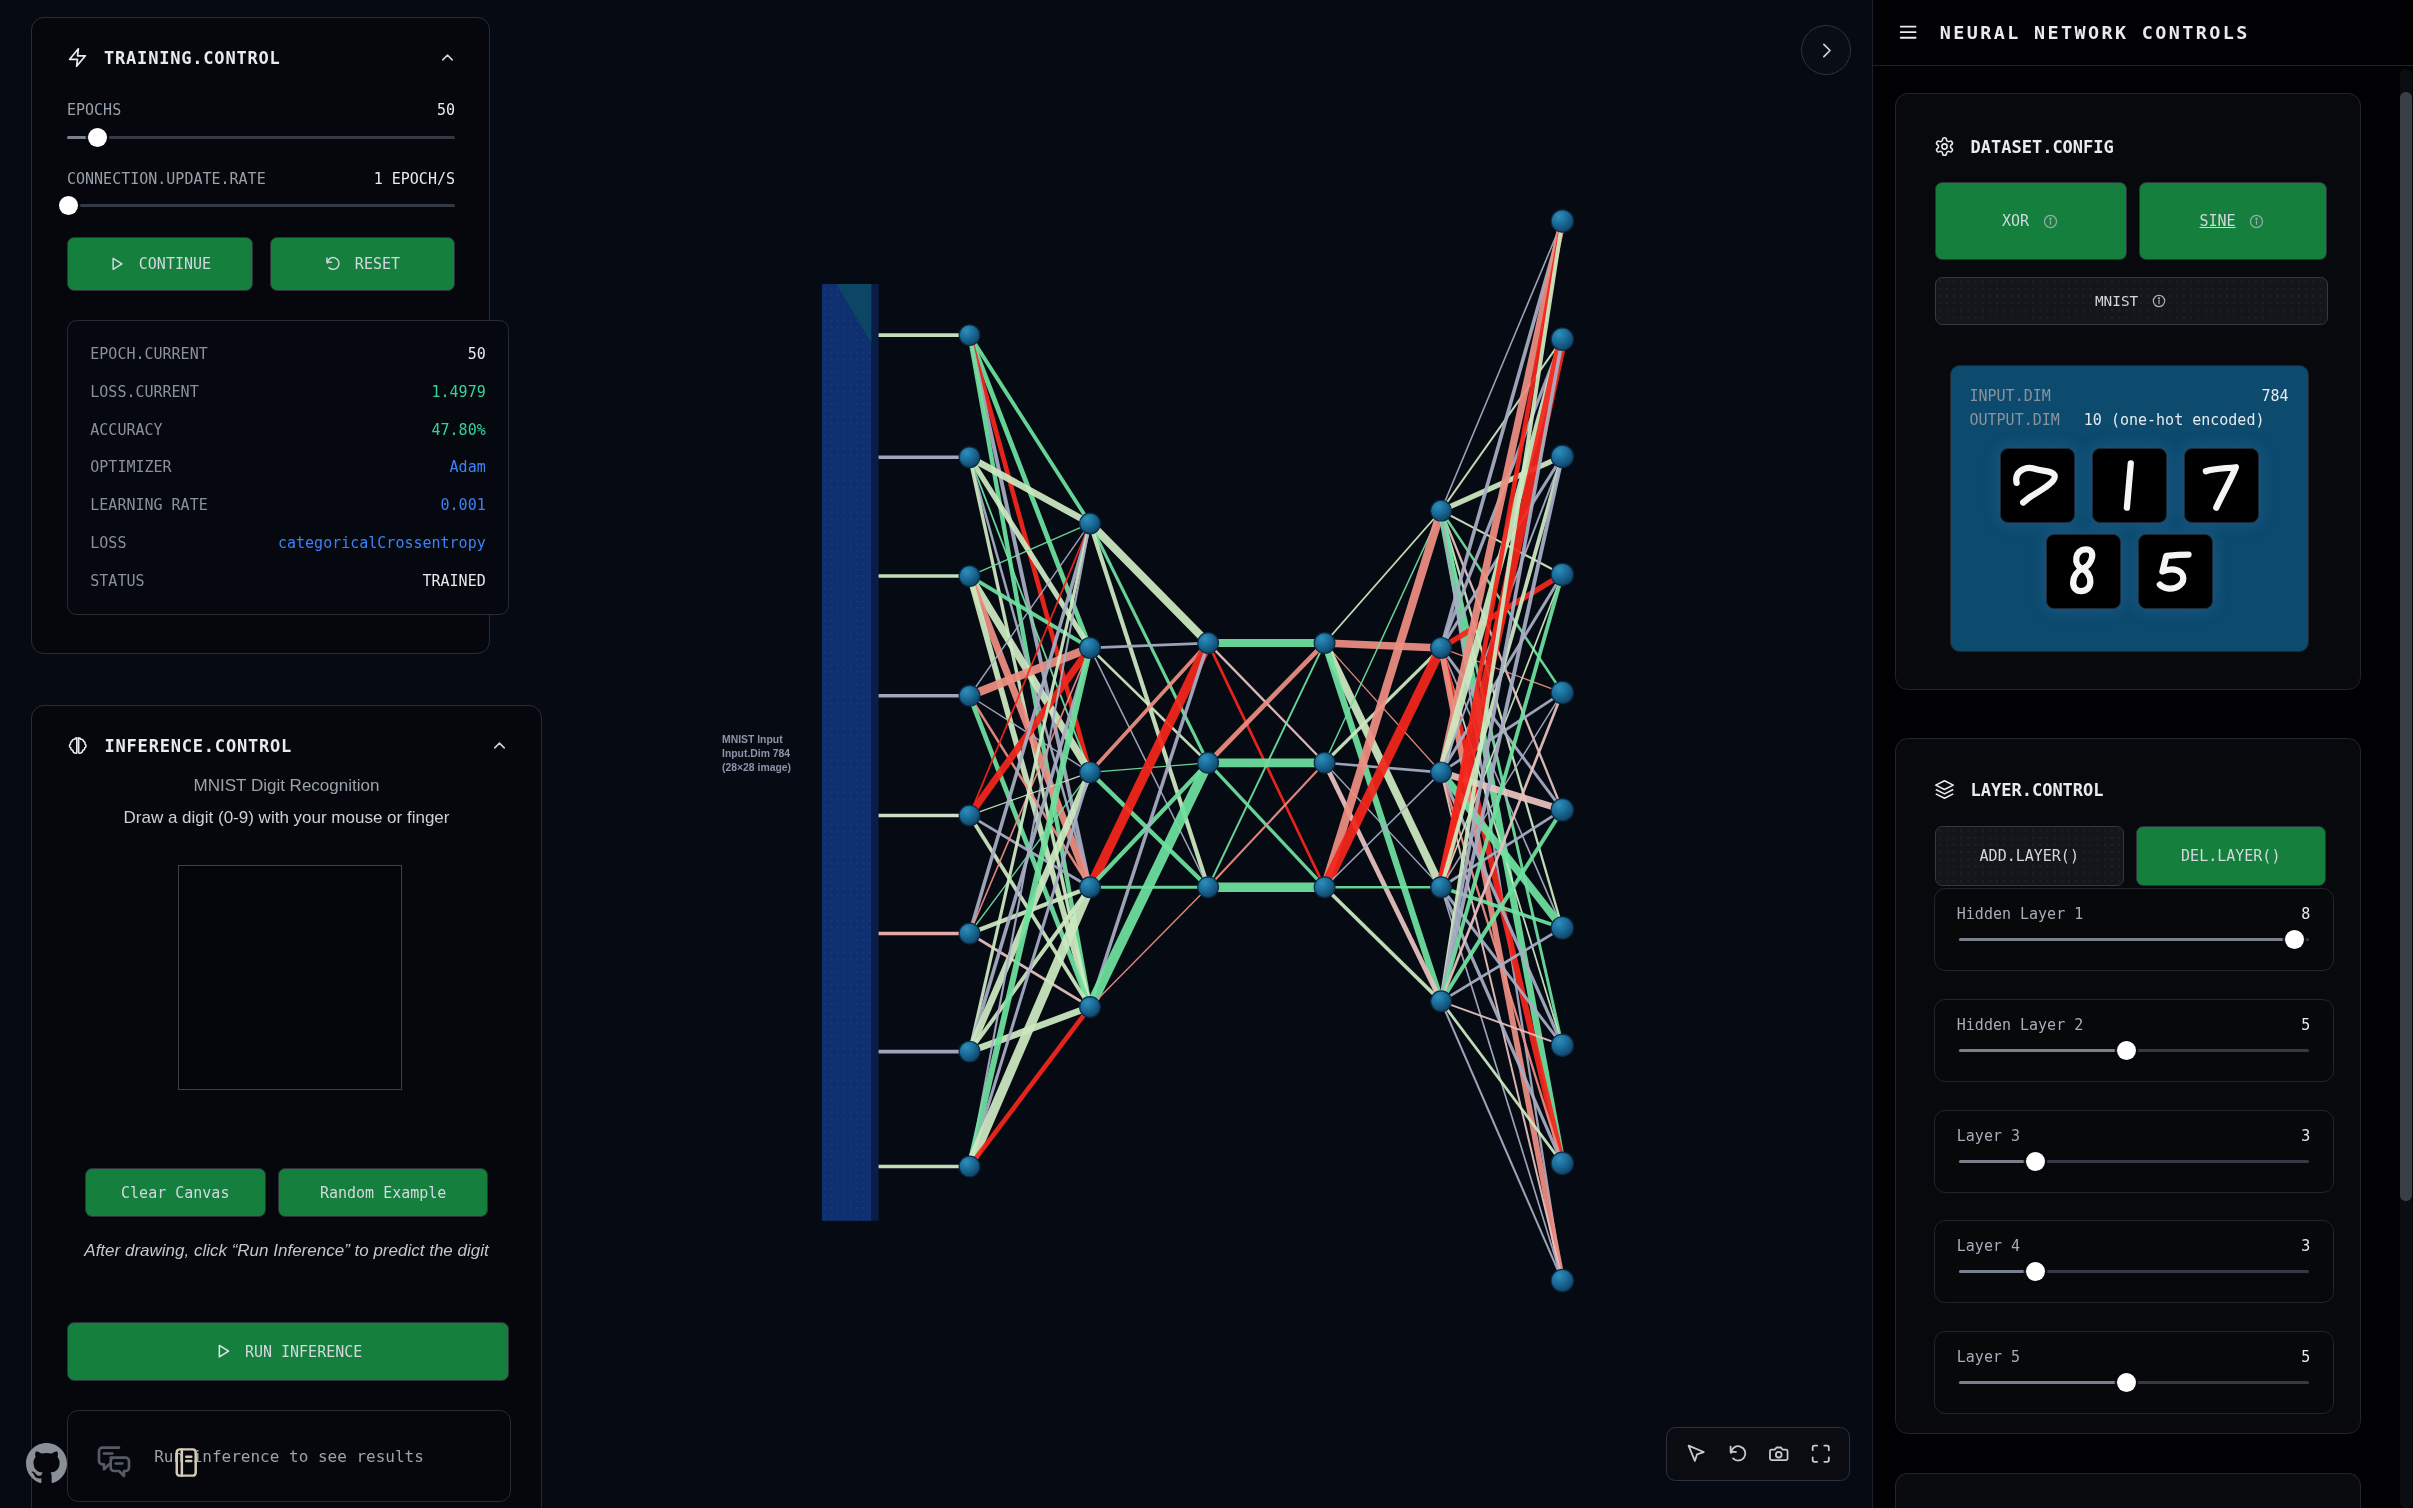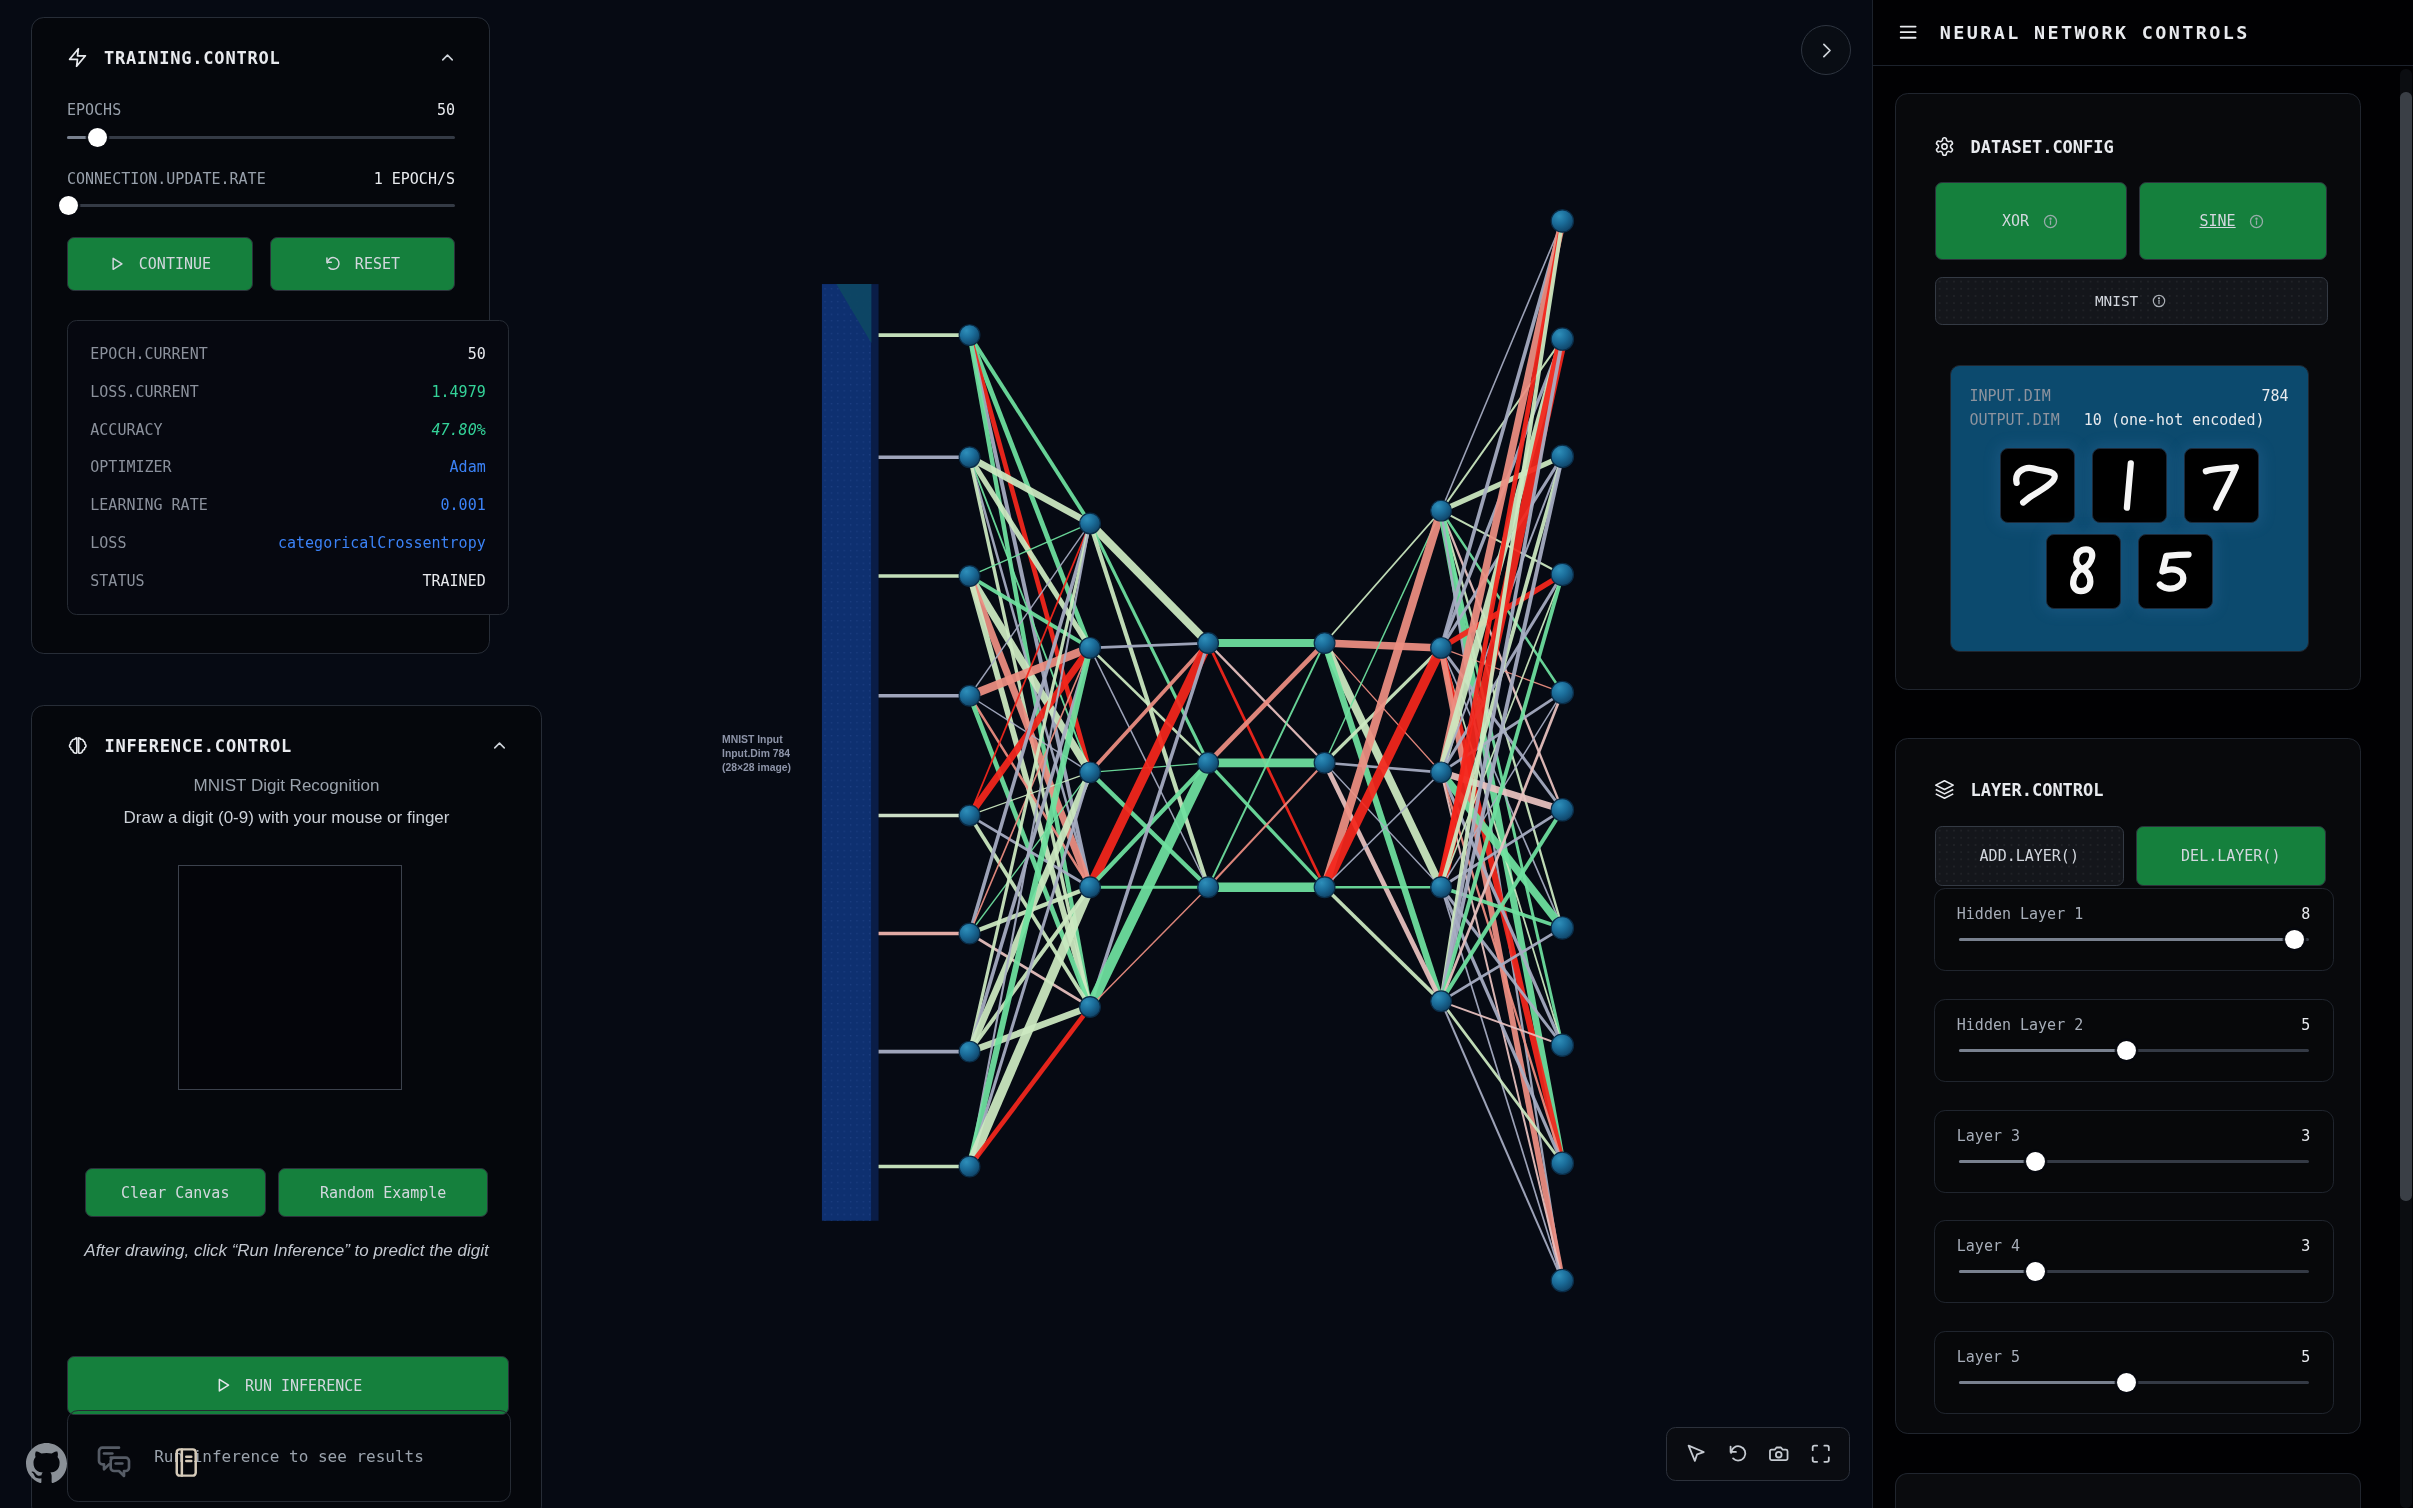--- a/index.html
+++ b/index.html
@@ -33,21 +33,21 @@
          border-radius:9.6px;background:#060810;display:flex;flex-direction:column;justify-content:space-around;
          padding:14.4px 22.3px;box-sizing:border-box;}
   .srow{display:flex;justify-content:space-between;font-size:15px;}
   .srow .slabel{color:#8b919c;}
   .sub{position:absolute;left:0;right:0;text-align:center;font-family:"Liberation Sans",sans-serif;}
   .canvasbox{position:absolute;left:146px;top:159px;width:222px;height:223px;border:0.8px solid #3c424d;
          background:#04050a;cursor:crosshair;}
   .btnrow-i{position:absolute;top:462px;left:53px;right:53px;display:flex;gap:12.8px;}
   .hint{position:absolute;top:533px;left:45px;right:45px;text-align:center;font-style:italic;
         font-family:"Liberation Sans",sans-serif;font-size:17px;color:#c2c7cf;line-height:1.4;}
-  .runbtn{position:absolute;left:35px;top:616px;width:442px;height:59px;margin-top:34px;}
+  .runbtn{position:absolute;left:35px;top:616px;width:442px;height:59px;}
   .results{position:absolute;left:35px;top:704px;width:442px;height:90px;border:0.8px solid #262b34;
         border-radius:11.2px;display:flex;align-items:center;justify-content:center;font-size:16px;color:#9aa2ac;}
   
   .rightpanel{position:absolute;left:1872px;top:0;width:542px;height:1508px;background:#010103;
         border-left:0.8px solid #1c222c;box-sizing:border-box;}
   .rhead{height:65px;border-bottom:0.8px solid #1c222c;display:flex;align-items:center;gap:19px;padding-left:22.3px;}
   .rhead h1{margin:0;font-size:18.4px;font-weight:bold;letter-spacing:2.4px;color:#e8eaee;}
   .hamb{background:none;border:none;padding:1.6px;cursor:pointer;display:flex;}
   .card{position:absolute;background:#08090c;border:0.8px solid #20252e;border-radius:12.8px;box-sizing:border-box;}
   .card-dataset{left:21.5px;top:93px;width:466px;height:597px;}
@@ -356,21 +356,21 @@
       <div class="srow">
           <span class="slabel">EPOCH.CURRENT</span>
           <span class="sval" style="color: rgb(232, 234, 238);">50</span>
         </div>
       <div class="srow">
           <span class="slabel">LOSS.CURRENT</span>
           <span class="sval" style="color: rgb(52, 211, 153);">1.4979</span>
         </div>
       <div class="srow">
           <span class="slabel">ACCURACY</span>
-          <span class="sval" style="color: rgb(52, 211, 153); font-style: italic;">47.80%</span>
+          <span class="sval" style="color: rgb(52, 211, 153);">47.80%</span>
         </div>
       <div class="srow">
           <span class="slabel">OPTIMIZER</span>
           <span class="sval" style="color: rgb(59, 130, 246);">Adam</span>
         </div>
       <div class="srow">
           <span class="slabel">LEARNING RATE</span>
           <span class="sval" style="color: rgb(59, 130, 246);">0.001</span>
         </div>
       <div class="srow">

